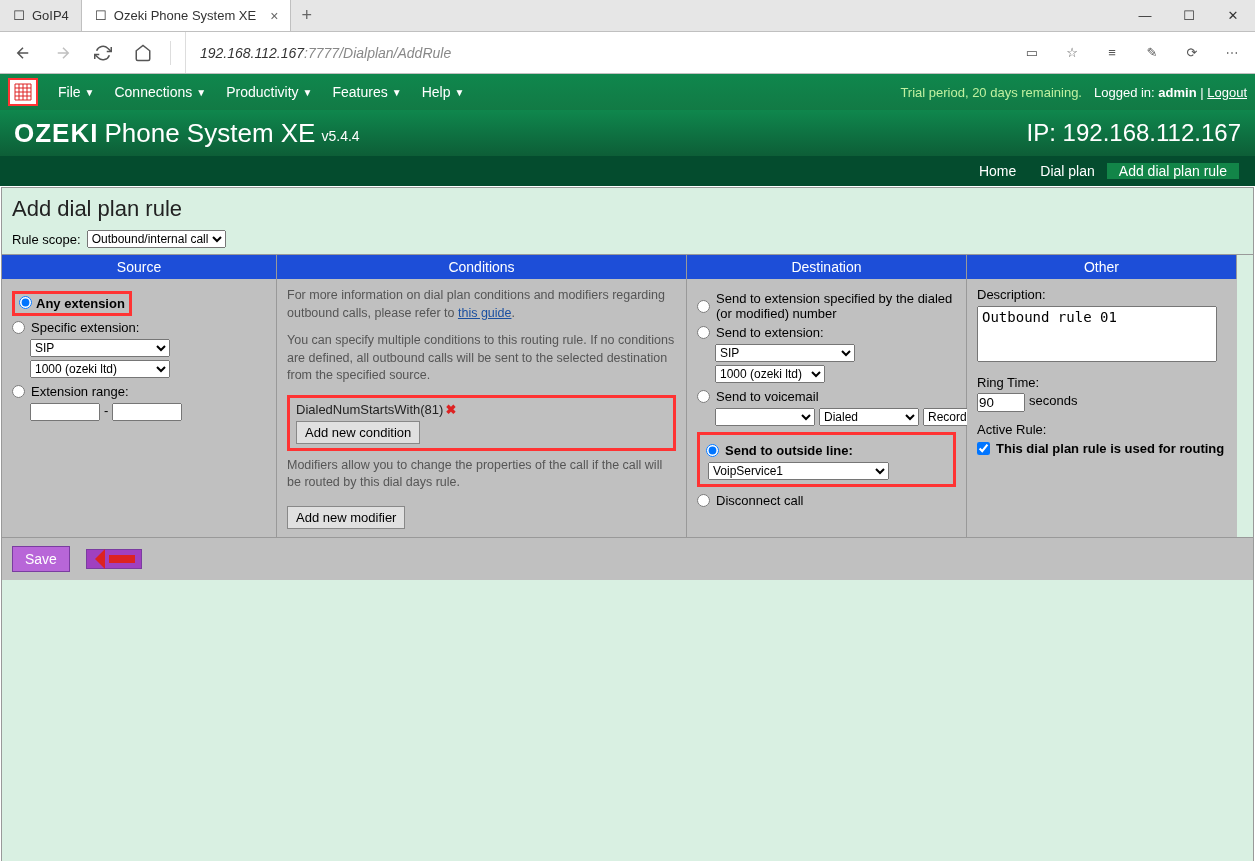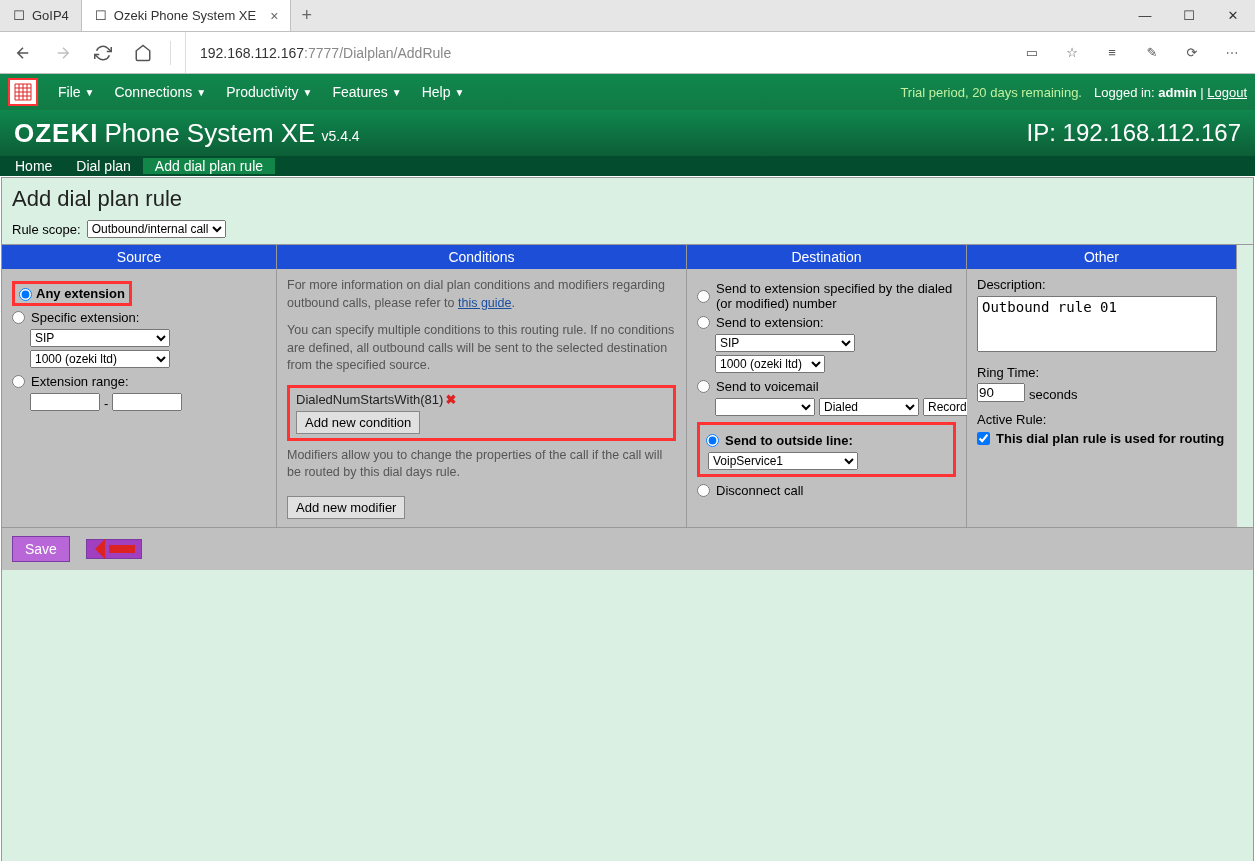--- a/index.html
+++ b/index.html
@@ -11,41 +11,41 @@
 .tab.active { background: #fff; }
 .tab-icon { width: 14px; height: 14px; display: inline-flex; align-items: center; justify-content: center; }
 .tab-close { margin-left: 8px; font-size: 14px; color: #666; }
 .new-tab { padding: 0 10px; color: #666; font-size: 18px; cursor: pointer; }
 .window-controls { margin-left: auto; display: flex; }
 .win-btn { width: 44px; height: 32px; display: flex; align-items: center; justify-content: center; color: #333; cursor: pointer; }
 
 .browser-nav { display: flex; align-items: center; background: #fff; height: 42px; border-bottom: 1px solid #c0c0c0; padding: 0 10px; gap: 14px; }
 .nav-btn { width: 26px; height: 26px; display: flex; align-items: center; justify-content: center; color: #555; cursor: pointer; }
 .nav-btn.disabled { color: #c0c0c0; }
-.address-bar { flex: 1; display: flex; align-items: center; border-left: 1px solid #ddd; height: 100%; padding-left: 14px; font-size: 14px; color: #333; }
+.address-bar { flex: 1; display: flex; align-items: center; border-left: 1px solid #ddd; height: 100%; padding-left: 14px; font-size: 14px; color: #333; font-style: italic; }
 .addr-dim { color: #888; }
 .toolbar-right { display: flex; gap: 14px; align-items: center; color: #777; }
 
 
 .app-menu { background: linear-gradient(#0f874d, #127a45); height: 36px; display: flex; align-items: center; padding: 0 8px; color: #fff; font-size: 14px; }
 .logo-box { width: 30px; height: 28px; border: 2px solid #f33; background: #fff; display: flex; align-items: center; justify-content: center; margin-right: 10px; }
 .logo-box svg { width: 20px; height: 20px; }
 .menu-item { padding: 0 10px; display: flex; align-items: center; gap: 4px; cursor: pointer; }
 .caret { font-size: 10px; }
 .trial { margin-left: auto; color: #c0f0a0; font-size: 13px; }
 .login-info { margin-left: 12px; font-size: 13px; }
 .login-info a { color: #fff; }
 
 .app-title-bar { background: linear-gradient(#0f874d, #0d5e37); height: 46px; display: flex; align-items: center; padding: 0 14px; color: #fff; font-family: Arial, sans-serif; }
 .ozeki-brand { font-size: 26px; font-weight: bold; letter-spacing: 1px; margin-right: 6px; }
 .product-name { font-size: 26px; font-weight: 300; }
 .version { font-size: 14px; margin-left: 6px; align-self: center; margin-top: 6px; }
 .ip-addr { margin-left: auto; font-size: 24px; }
 
-.breadcrumb { background: #044c2e; height: 20px; display: flex; align-items: center; padding: 0 3px; }
+.breadcrumb { background: #044c2e; height: 30px; display: flex; align-items: center; padding: 0 16px; justify-content: flex-end; }
 .crumb { color: #fff; padding: 0 12px; font-size: 14px; cursor: pointer; }
 .crumb.active { background: #128548; }
 
 
 .page { background: #d9f0e2; border: 1px solid #999; margin: 1px; }
 .page-title { font-size: 22px; padding: 8px 10px; color: #222; }
 .rule-scope-row { padding: 0 10px 6px; font-size: 13px; display: flex; align-items: center; gap: 6px; }
 .scope-select { font-size: 12px; }
 
 .grid { display: grid; grid-template-columns: 275px 410px 280px 270px; border-top: 1px solid #999; }
@@ -78,21 +78,21 @@
 .save-btn { background: #b866d8; border: 1px solid #7a3ca0; color: #fff; padding: 4px 12px; font-size: 14px; cursor: pointer; }
 .arrow-box { width: 56px; height: 20px; background: #a040c0; border: 1px solid #7a3ca0; position: relative; }
 .arrow-box::before { content: ''; position: absolute; left: -2px; top: 50%; transform: translateY(-50%); border: 10px solid transparent; border-right-color: #d22; }
 .arrow-box::after { content: ''; position: absolute; right: 6px; top: 50%; transform: translateY(-50%); width: 26px; height: 8px; background: #d22; }
 
 .page-foot { height: 300px; background: #d9f0e2; }
 
 .radio { margin: 0; }
 .mb6 { margin-bottom: 6px; }
 .bold { font-weight: bold; }
-.flex { display: flex; align-items: flex-end; gap: 4px; }
+.flex { display: flex; align-items: flex-start; gap: 4px; }
 .q-icon { width:14px; height:14px; border-radius:50%; background:#4a90d9; color:#fff; display:inline-flex; align-items:center; justify-content:center; font-size:10px; font-weight:bold; }
 </style>
 </head>
 <body>
 
 <div class="browser-tabs">
   <div class="tab">
     <span class="tab-icon">☐</span>
     <span>GoIP4</span>
   </div>
@@ -278,21 +278,21 @@
         <select class="select-small" style="width:34px"><option></option></select>
         <select class="select-small" style="width:80px"><option>Dialed</option></select>
         <select class="select-small" style="width:68px"><option>Record</option></select>
         <span class="q-icon">?</span>
       </div>
       <div class="highlight-red-block mb6">
         <div class="radio-row">
           <input type="radio" class="radio" checked="" style="">
           <label class="bold">Send to outside line:</label>
         </div>
-        <select class="select-small" style="width:150px;margin-left:2px"><option>VoipService1</option></select>
+        <select class="select-small" style="width:181px;margin-left:2px"><option>VoipService1</option></select>
       </div>
       <div class="radio-row">
         <input type="radio" class="radio" style="">
         <label>Disconnect call</label>
       </div>
     </div>
 
     <div class="col-body">
       <label class="desc-label">Description:</label>
       <textarea class="desc-box" style="">Outbound rule 01</textarea>

